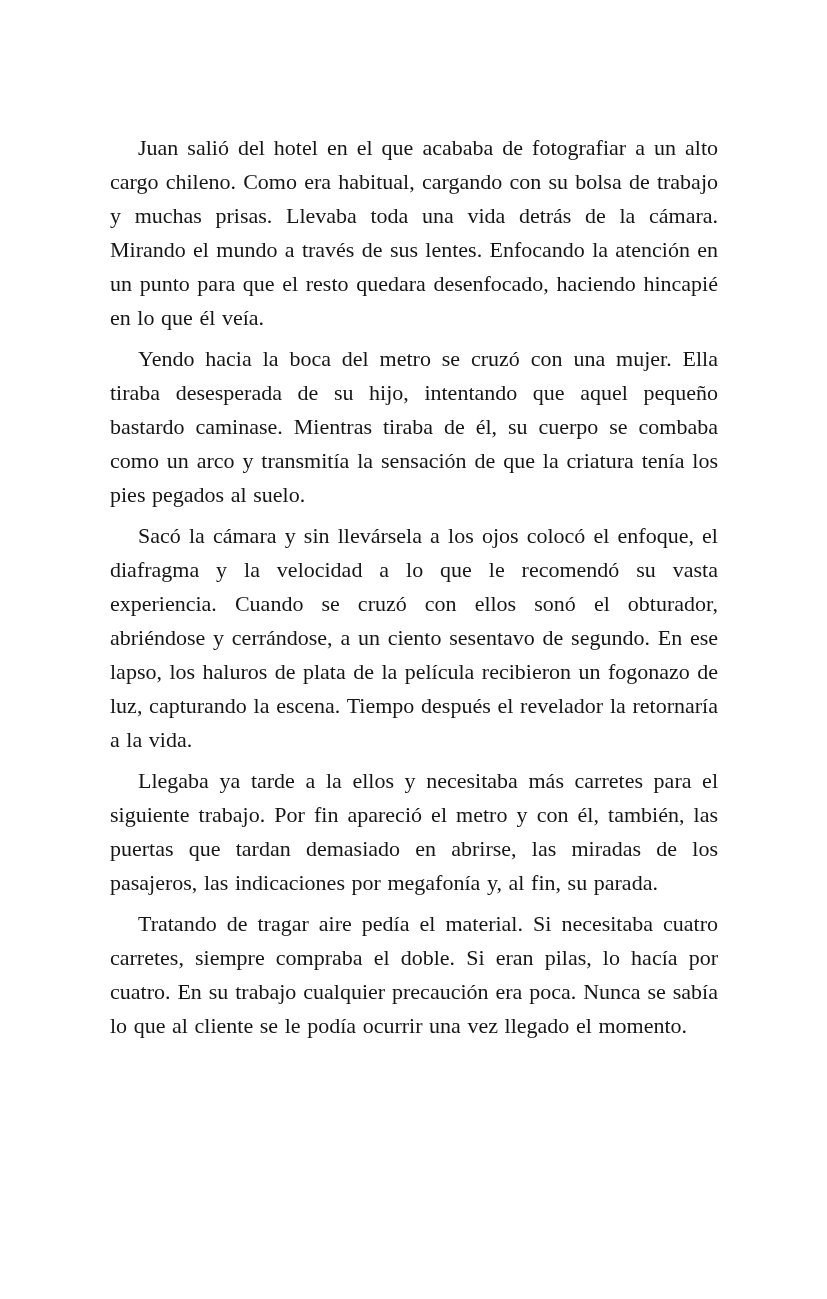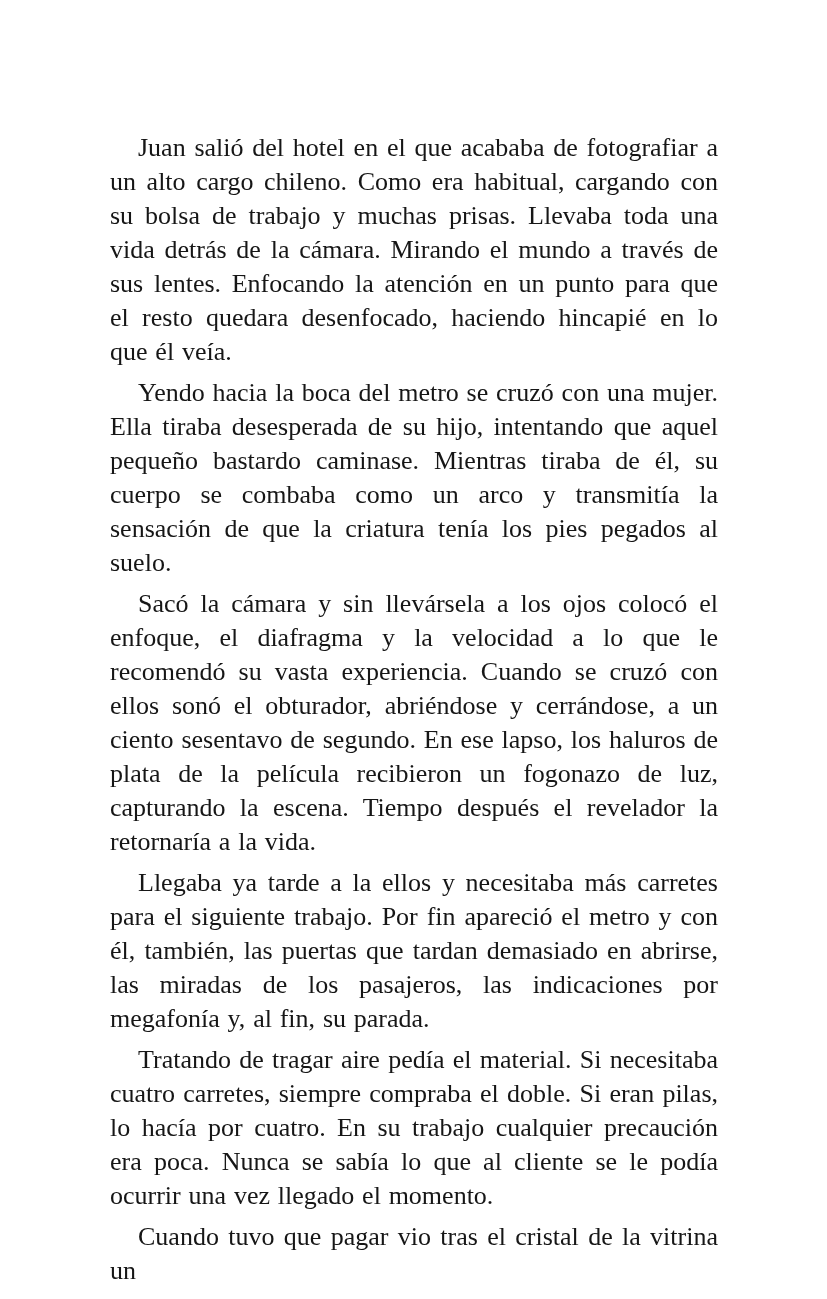--- a/index.html
+++ b/index.html
@@ -15,21 +15,21 @@
   .book-page {
     box-sizing: border-box;
     width: 827px;
     height: 1299px;
     padding: 131px 109px 0 110px;
     background: #ffffff;
   }
   .book-page p {
     margin: 0 0 7px 0;
     font-family: "Liberation Serif", "DejaVu Serif", serif;
-    font-size: 26px;
+    font-size: 22px;
     line-height: 34px;
     color: #161616;
     text-align: justify;
     text-indent: 28px;
     word-spacing: 0.05em;
   }
   
   .book-page p.continued {
     text-align-last: justify;
     margin-bottom: 0;
@@ -37,14 +37,13 @@
 </style>
 </head>
 <body>
 
 <div class="book-page">
   <p>Juan salió del hotel en el que acababa de fotografiar a un alto cargo chileno. Como era habitual, cargando con su bolsa de trabajo y muchas prisas. Llevaba toda una vida detrás de la cámara. Mirando el mundo a través de sus lentes. Enfocando la atención en un punto para que el resto quedara desenfocado, haciendo hincapié en lo que él veía.</p>
   <p>Yendo hacia la boca del metro se cruzó con una mujer. Ella tiraba desesperada de su hijo, intentando que aquel pequeño bastardo caminase. Mientras tiraba de él, su cuerpo se combaba como un arco y transmitía la sensación de que la criatura tenía los pies pegados al suelo.</p>
   <p>Sacó la cámara y sin llevársela a los ojos colocó el enfoque, el diafragma y la velocidad a lo que le recomendó su vasta experiencia. Cuando se cruzó con ellos sonó el obturador, abriéndose y cerrándose, a un ciento sesentavo de segundo. En ese lapso, los haluros de plata de la película recibieron un fogonazo de luz, capturando la escena. Tiempo después el revelador la retornaría a la vida.</p>
   <p>Llegaba ya tarde a la ellos y necesitaba más carretes para el siguiente trabajo. Por fin apareció el metro y con él, también, las puertas que tardan demasiado en abrirse, las miradas de los pasajeros, las indicaciones por megafonía y, al fin, su parada.</p>
   <p>Tratando de tragar aire pedía el material. Si necesitaba cuatro carretes, siempre compraba el doble. Si eran pilas, lo hacía por cuatro. En su trabajo cualquier precaución era poca. Nunca se sabía lo que al cliente se le podía ocurrir una vez llegado el momento.</p>
-  <p class="continued">Cuando tuvo que pagar vio tras el cristal de la vitrina un</p>
 </div>
 
 </body></html>

